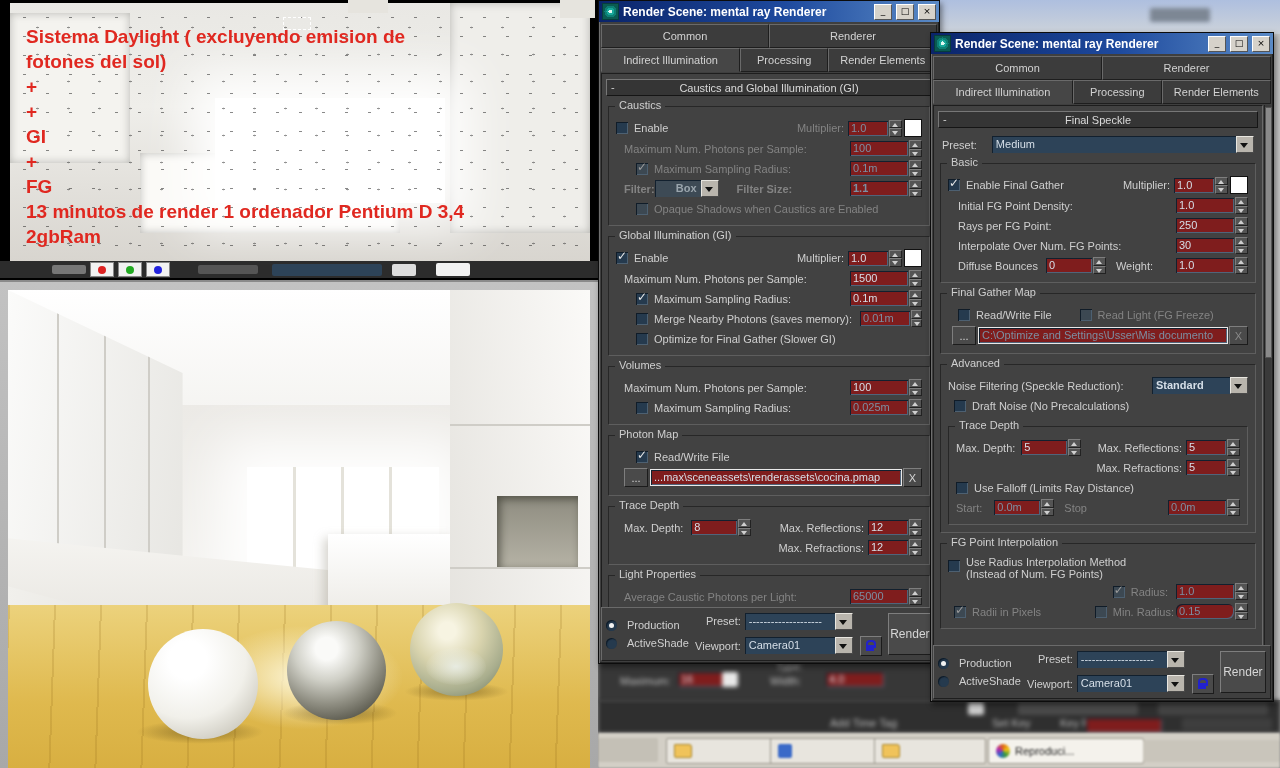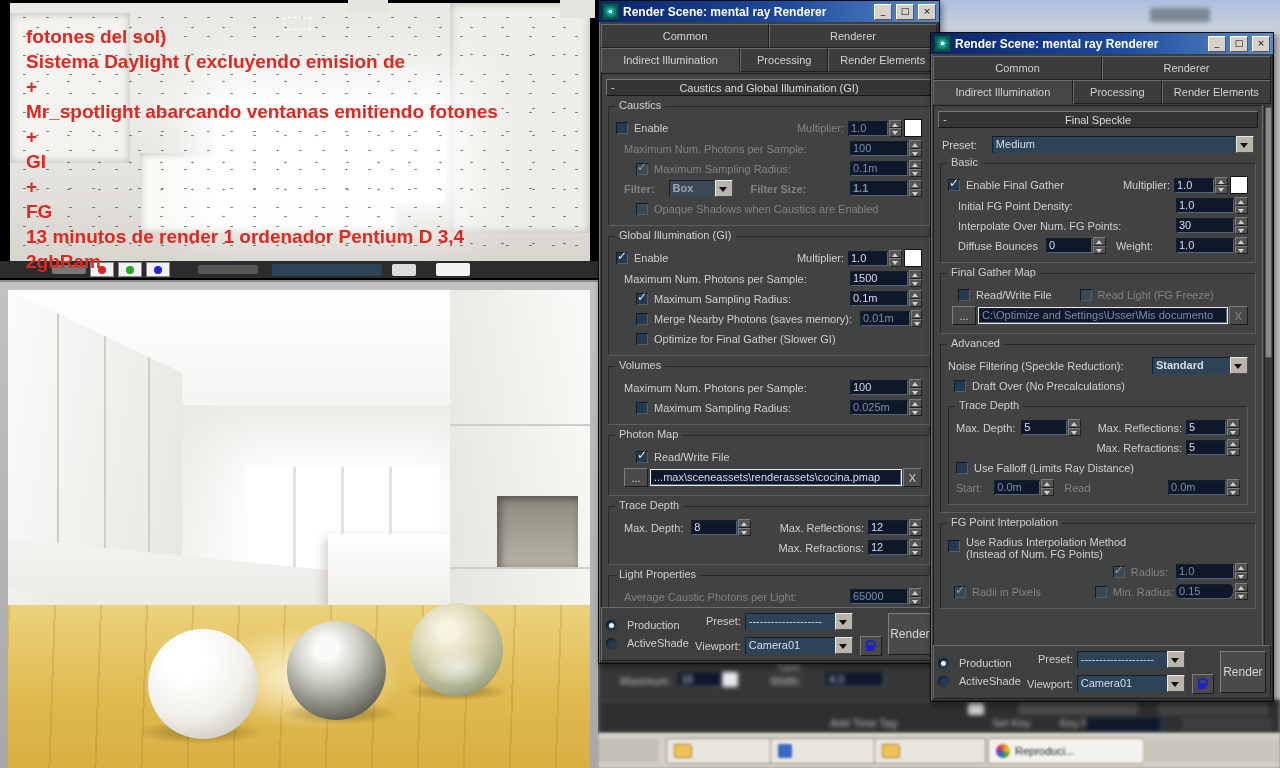--- a/index.html
+++ b/index.html
@@ -24,21 +24,21 @@
   .client{position:absolute;left:2px;right:2px;border:1px solid;border-color:#1e1e1e #6a6a6a #6a6a6a #1e1e1e;
           background:#424242;overflow:hidden;}
   .roll{height:15px;margin:5px 4px 4px;background:#353535;border:1px solid;border-color:#777 #151515 #151515 #777;
         position:relative;display:flex;align-items:center;justify-content:center;color:#dadada;font-size:11px;}
   .roll .minus{position:absolute;left:4px;top:1px;color:#cfcfcf;font-size:11px;}
   .grp{border:1px solid;border-color:#272727 #5e5e5e #5e5e5e #272727;margin:10px 6px 6px;padding:9px 5px 5px;position:relative;}
   .glbl{position:absolute;top:-8px;left:6px;background:#424242;padding:0 4px;font-size:11px;color:#cfcfcf;white-space:nowrap;}
   .row{display:flex;align-items:center;margin:3px 2px;font-size:11px;color:#cfcfcf;white-space:nowrap;min-height:17px;}
   .dim{color:#838383;}
   .sp{flex:1;}
-  .fld{height:15px;background:#0f172a;color:#d6dfe8;font-size:11px;line-height:15px;padding:0 3px;
+  .fld{height:15px;background:#7f1d1d;color:#d6dfe8;font-size:11px;line-height:15px;padding:0 3px;
        box-shadow:inset 1px 1px 0 #12202e, inset -1px -1px 0 #50647a;}
   .fld.dimf{color:#7c8fa2;}
   .fld.outlined{outline:1px solid #e9e9e9;}
   .w38{width:34px;} .w56{width:52px;margin-left:8px;} .w44{width:40px;} .grow{flex:1;min-width:0;overflow:hidden;}
   .spin{width:13px;height:17px;display:flex;flex-direction:column;margin-left:1px;}
   .spin i{flex:1;background:#545454;border:1px solid;border-color:#7e7e7e #222 #222 #7e7e7e;position:relative;}
   .spin i:after{content:"";position:absolute;left:2px;border-left:3px solid transparent;border-right:3px solid transparent;}
   .spin .up:after{top:2px;border-bottom:4px solid #cfcfcf;}
   .spin .dn:after{top:2px;border-top:4px solid #cfcfcf;}
   .swatch{width:16px;height:16px;background:#fff;border:1px solid #111;margin-left:2px;}
@@ -180,24 +180,23 @@
     <div class="pm-shape" style="left:0;top:10px;width:120px;height:150px;"></div>
     <div class="pm-shape" style="left:440px;top:0;width:140px;height:230px;background:#efeeea;"></div>
     <div class="pm-shape" style="left:130px;top:150px;width:260px;height:80px;background:#fbfaf7;"></div>
     <div class="pm-win"></div>
     <div class="pm-dots"></div>
   </div>
   <div class="marquee"></div>
   <div class="blkblob" style="left:348px;top:0;width:40px;height:13px;"></div>
   <div class="blkblob" style="left:560px;top:0;width:35px;height:18px;"></div>
   <div id="pnote" style="color: rgb(224, 40, 32);">
+      <div>Sistema Daylight ( excluyendo emision de</div>
       <div>fotones del sol)</div>
-      <div>Sistema Daylight ( excluyendo emision de</div>
       <div>+</div>
-      <div>Mr_spotlight abarcando ventanas emitiendo fotones</div>
       <div>+</div>
       <div>GI</div>
       <div>+</div>
       <div>FG</div>
       <div>13 minutos de render 1 ordenador Pentium D 3,4 2gbRam</div>
     </div>
   <div id="ptools">
     <span class="blob" style="position:static;width:34px;height:9px;background:#777;"></span>
     <span class="chbtn">
         <span class="chdot" style="background:#d22;"></span>
@@ -301,21 +300,21 @@
         <span>Maximum Sampling Radius:</span>
         <span class="sp"></span>
         <span class="fld w56 dimf">0.1m</span>
         <span class="spin">
             <i class="up"></i>
             <i class="dn"></i>
           </span>
       </div>
       <div class="row dim" style="margin-left:10px;font-weight:bold;">
         <span>Filter:</span>
-        <span class="combo dimc" style="width:64px;margin-left:14px;">
+        <span class="combo dimc" style="width:64px;text-align:right;">
           <span class="ctxt">Box</span>
             <span class="cbtn"></span>
         </span>
         <span style="margin-left:18px;">Filter Size:</span>
         <span class="sp"></span>
         <span class="fld w56 dimf">1.1</span>
         <span class="spin">
             <i class="up"></i>
             <i class="dn"></i>
           </span>
@@ -545,20 +544,29 @@
       <div class="row" style="margin-left:12px;">
         <span>Initial FG Point Density:</span>
         <span class="sp"></span>
         <span class="fld w56">1.0</span>
         <span class="spin">
             <i class="up"></i>
             <i class="dn"></i>
           </span>
       </div>
       <div class="row" style="margin-left:12px;">
+        <span>Rays per FG Point:</span>
+        <span class="sp"></span>
+        <span class="fld w56">250</span>
+        <span class="spin">
+            <i class="up"></i>
+            <i class="dn"></i>
+          </span>
+      </div>
+      <div class="row" style="margin-left:12px;">
         <span>Interpolate Over Num. FG Points:</span>
         <span class="sp"></span>
         <span class="fld w56">30</span>
         <span class="spin">
             <i class="up"></i>
             <i class="dn"></i>
           </span>
       </div>
       <div class="row" style="margin-left:12px;">
         <span>Diffuse Bounces</span>
@@ -597,21 +605,21 @@
       <div class="row">
         <span>Noise Filtering (Speckle Reduction):</span>
         <span class="sp"></span>
         <span class="combo" style="width:96px;font-weight:bold;">
           <span class="ctxt">Standard</span>
             <span class="cbtn"></span>
         </span>
       </div>
       <div class="row" style="margin-left:8px;">
         <span class="cb"></span>
-        <span>Draft Over (No Precalculations)</span>
+        <span>Draft Noise (No Precalculations)</span>
       </div>
 
       <div class="grp" style="margin:12px 2px 2px;">
         <span class="glbl">Trace Depth</span>
         <div class="row">
           <span>Max. Depth:</span>
           <span class="fld w44" style="margin-left:6px;">5</span>
           <span class="spin">
               <i class="up"></i>
               <i class="dn"></i>
@@ -636,21 +644,21 @@
           <span class="cb"></span>
           <span>Use Falloff (Limits Ray Distance)</span>
         </div>
         <div class="row dim">
           <span>Start:</span>
           <span class="fld w44 dimf" style="margin-left:12px;">0.0m</span>
           <span class="spin">
               <i class="up"></i>
               <i class="dn"></i>
             </span>
-          <span style="margin-left:10px;">Read</span>
+          <span style="margin-left:10px;">Stop</span>
           <span class="sp"></span>
           <span class="fld w56 dimf">0.0m</span>
           <span class="spin">
               <i class="up"></i>
               <i class="dn"></i>
             </span>
         </div>
       </div>
     </div>
 

